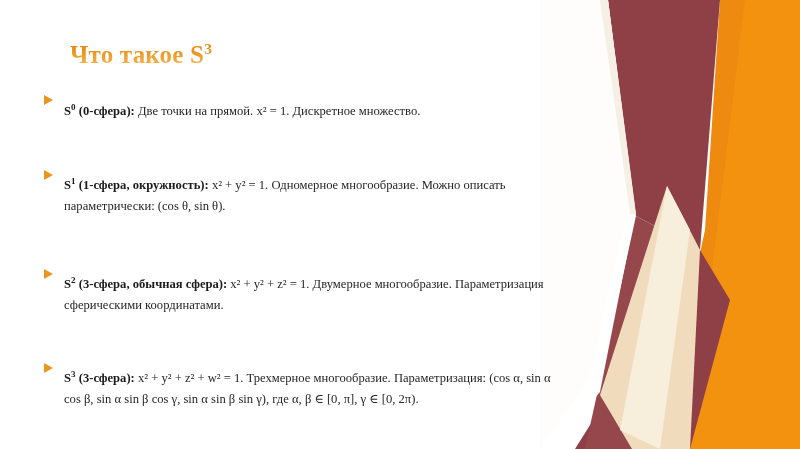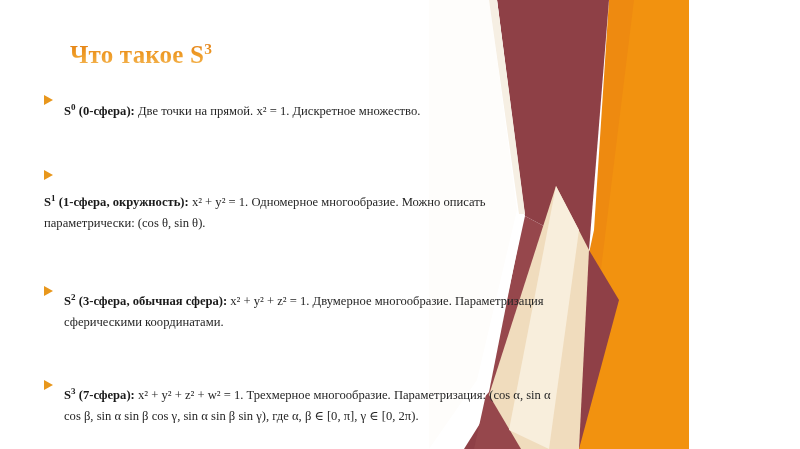--- a/index.html
+++ b/index.html
@@ -6,21 +6,21 @@
   html, body {
     margin: 0;
     padding: 0;
     background: #ffffff;
   }
   body {
     font-family: "Liberation Serif", "DejaVu Serif", serif;
   }
   #slide {
     position: relative;
-    width: 689px;
+    width: 800px;
     height: 449px;
     background: #ffffff;
     overflow: hidden;
   }
   
   #decor {
     position: absolute;
     top: 0;
     right: 0;
     width: 260px;
@@ -86,21 +86,21 @@
     font-weight: bold;
     color: #1a1a1a;
   }
   .bullet-text sup {
     font-size: 0.72em;
     vertical-align: super;
     line-height: 0;
   }
   
   #bullet-0 { margin-bottom: 29px; }
-  #bullet-1 { margin-bottom: 33px; flex-direction: column; }
+  #bullet-1 { margin-bottom: 33px; }
   #bullet-2 { margin-bottom: 28px; }
 </style>
 </head>
 <body>
 
 <div id="slide">
 
   <div id="decor">
     <svg viewBox="0 0 260 449" preserveAspectRatio="none">
 
@@ -152,17 +152,17 @@
       </span>
       <p class="bullet-text"><b><span>S</span><sup>2</sup><span> (3-сфера, обычная сфера):</span></b><span> x² + y² + z² = 1. Двумерное многообразие. Параметризация сферическими координатами.</span></p>
     </div>
 
     <div class="bullet-row" id="bullet-3">
       <span class="bullet-marker">
         <svg width="9" height="10" viewBox="0 0 9 10" aria-hidden="true">
           <polygon points="0,0 9,5 0,10" fill="#E8971C"></polygon>
         </svg>
       </span>
-      <p class="bullet-text"><b><span>S</span><sup>3</sup><span> (7-сфера):</span></b><span> x² + y² + z² + w² = 1. Трехмерное многообразие. Параметризация: (cos α, sin α cos β, sin α sin β cos γ, sin α sin β sin γ), где α, β ∈ [0, π], γ ∈ [0, 2π).</span></p>
+      <p class="bullet-text"><b><span>S</span><sup>3</sup><span> (3-сфера):</span></b><span> x² + y² + z² + w² = 1. Трехмерное многообразие. Параметризация: (cos α, sin α cos β, sin α sin β cos γ, sin α sin β sin γ), где α, β ∈ [0, π], γ ∈ [0, 2π).</span></p>
     </div>
 
   </div>
 </div>
 
 </body></html>

